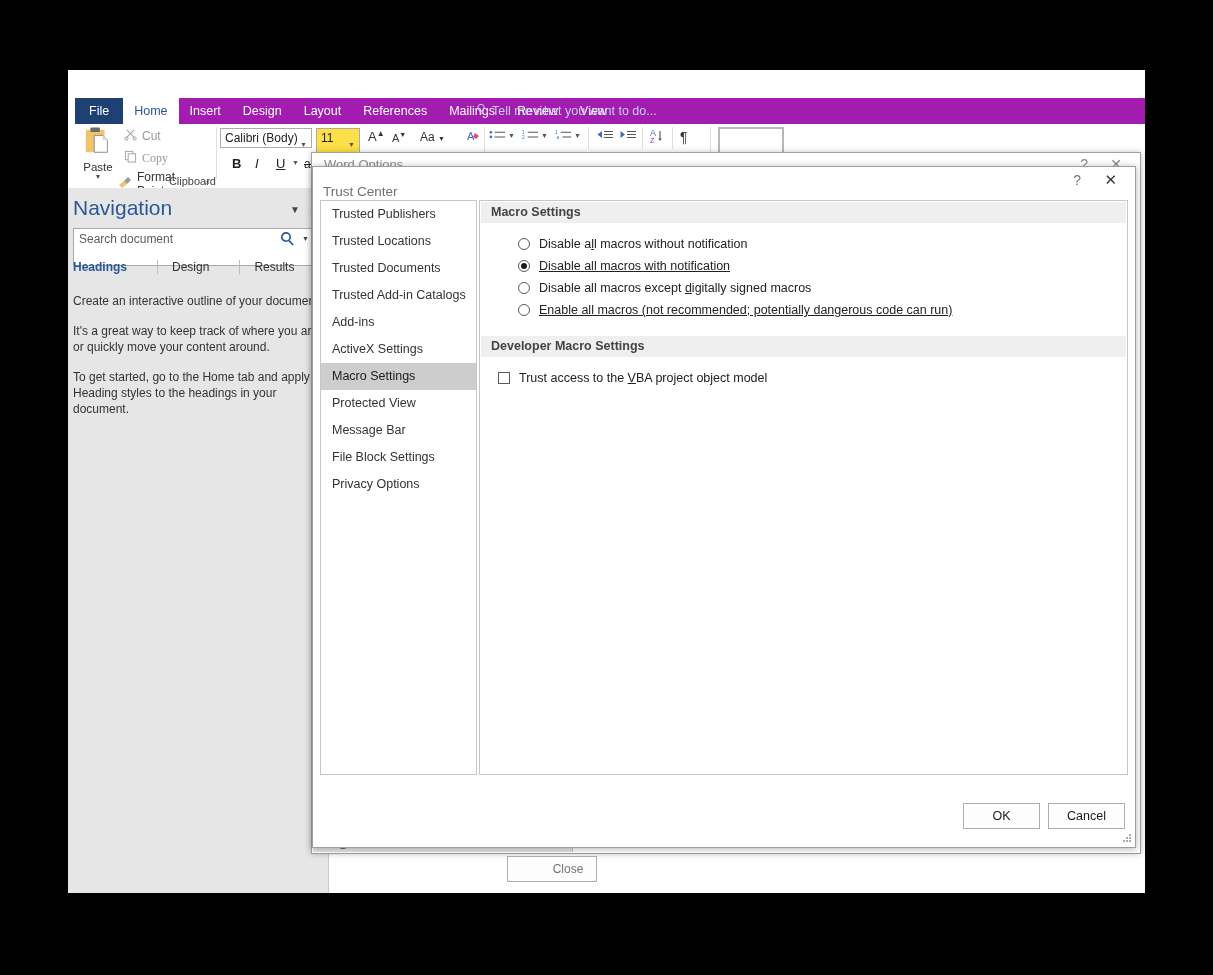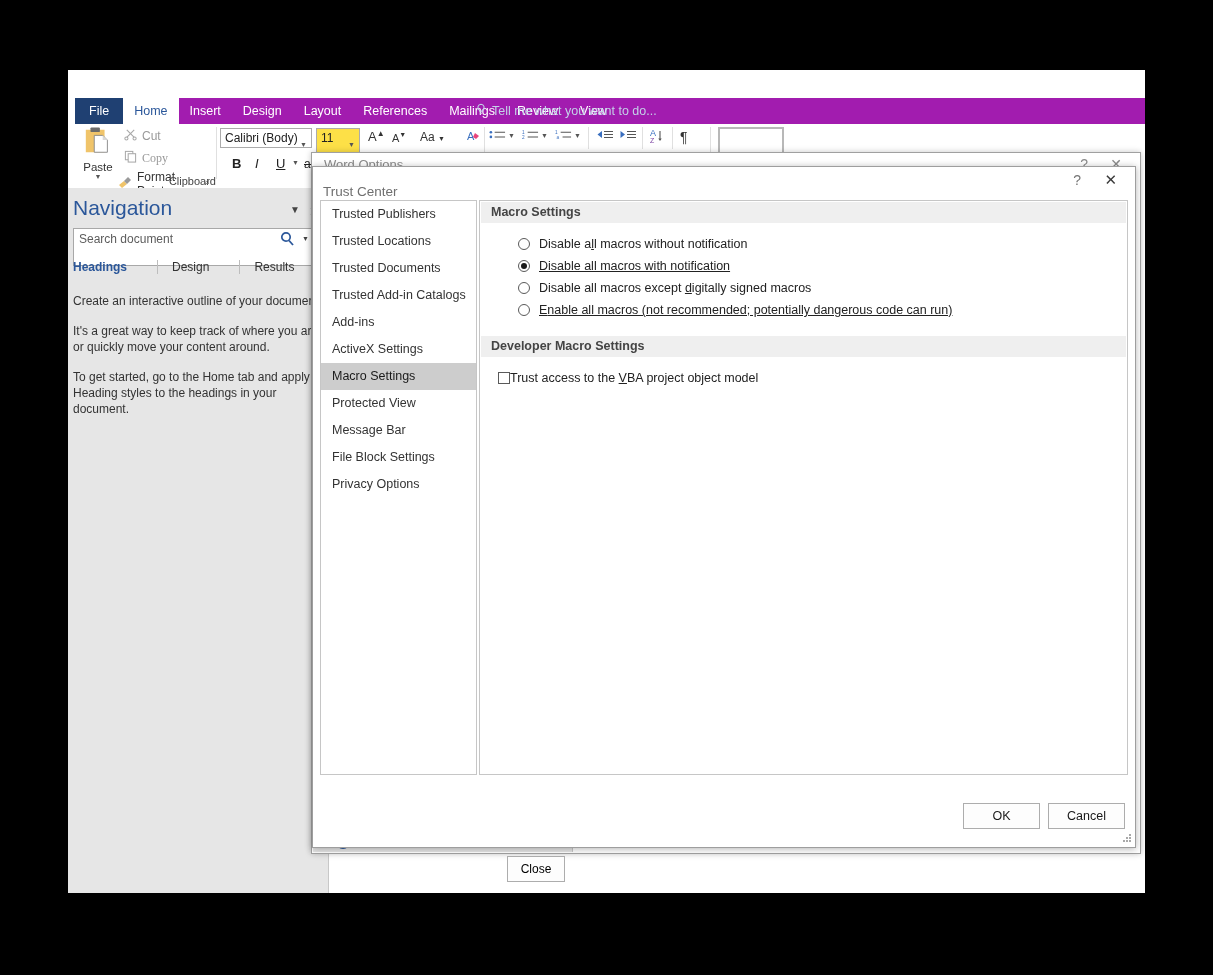--- a/index.html
+++ b/index.html
@@ -142,21 +142,21 @@
     position:absolute; left:1px; top:662px; width:259px; bottom:1px;
     background:#e6e6e6; border-right:1px solid #c8c8c8;
   }
   .wo-help {
     position:absolute; left:24px; top:682px; display:flex; align-items:center; gap:7px;
     font-size:12px; color:#9a9a9a;
   }
   .wo-close {
     position:absolute; left:195px; top:703px; width:56px; height:24px;
     border:1px solid #adadad; background:#fdfdfd;
-    font-size:12px; color:#000000; display:flex; align-items:center; justify-content:center;
+    font-size:12px; color:#737373; display:flex; align-items:center; justify-content:center;padding-left:32px;
   }
   .info-circle {
     width:14px; height:14px; border-radius:50%; background:#2b579a;
     color:#fff; font-size:10px; font-weight:bold; font-style:italic;
     display:flex; align-items:center; justify-content:center; flex:none;
   }
 
   
   #trust-center {
     position:absolute; left:312px; top:166px;
@@ -199,21 +199,21 @@
   .radio {
     width:12px; height:12px; border-radius:50%;
     border:1px solid #5a5a5a; background:#fff; flex:none;
     position:relative; box-sizing:border-box;
   }
   .radio.checked::after {
     content:""; position:absolute; left:2px; top:2px;
     width:6px; height:6px; border-radius:50%; background:#1a1a1a;
   }
   .check-row {
-    position:absolute; display:flex; align-items:center; 
+    position:absolute; display:flex; align-items:center; gap:9px;
     font-size:12.5px; color:#222;
   }
   .checkbox {
     width:12px; height:12px; border:1px solid #5a5a5a; background:#fff; flex:none;
     box-sizing:border-box;
   }
   .acc { text-decoration: underline; }
 
   .tc-footer { position:absolute; left:0; right:0; bottom:0; height:58px; background:#ffffff; }
   .tc-btn {

